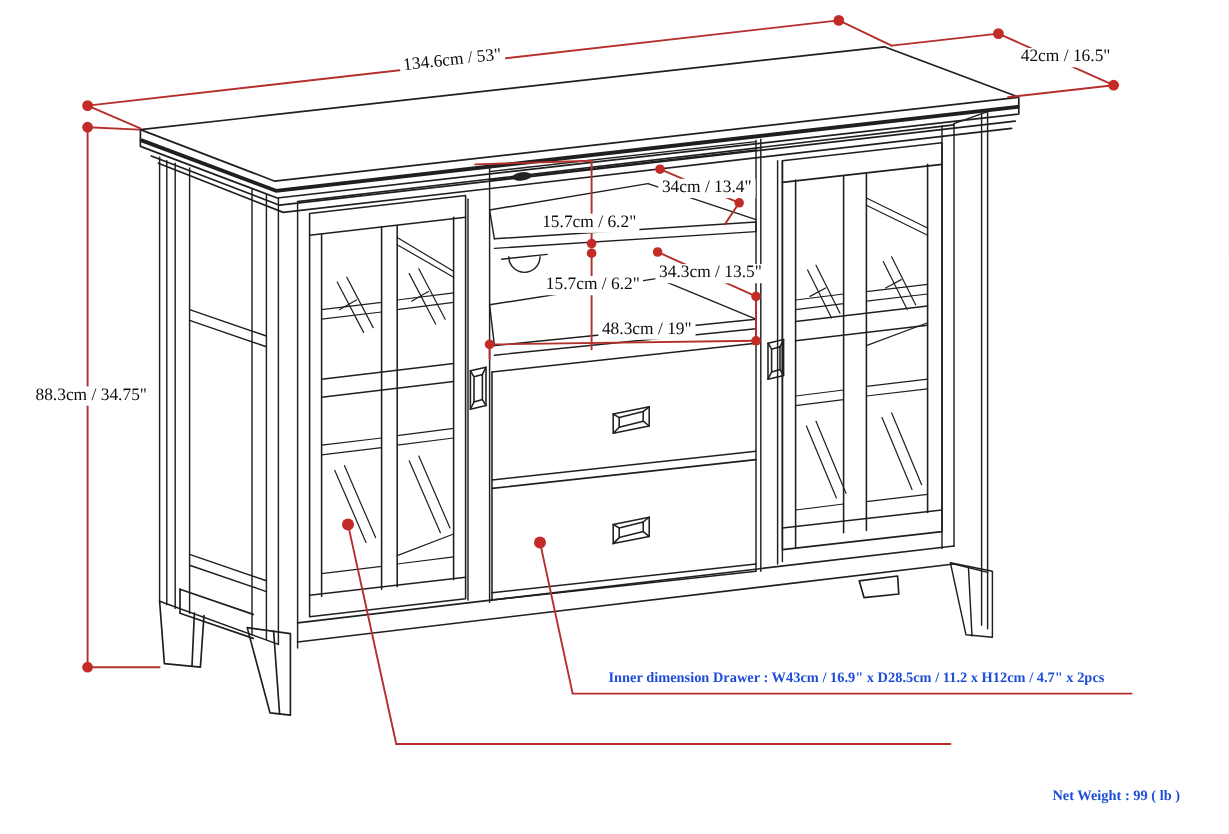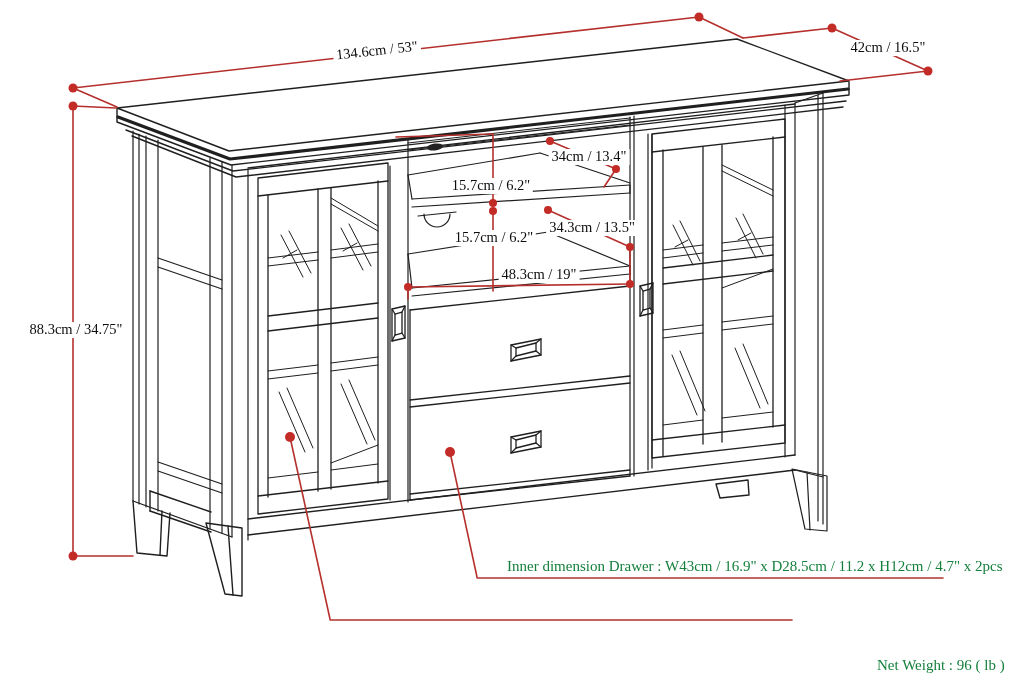--- a/index.html
+++ b/index.html
@@ -9,22 +9,23 @@
     overflow:hidden;margin:0 auto;
   }
   #drawing{position:absolute;left:0;top:0;}
   .dim-label{
     position:absolute;transform:translate(-50%,-50%);
     background:#ffffff;padding:0 3px;font-size:14.5px;white-space:nowrap;
     color:#0d0d0d;line-height:1.1;
   }
   .rot{transform:translate(-50%,-50%) rotate(-6.3deg);}
   .note{
-    position:absolute;font-size:15px;white-space:nowrap;color:#15803d;
+    position:absolute;font-size:12px;white-space:nowrap;color:#1d4ed8;
     line-height:1.2;
+    font-weight:bold;
   }
 </style>
 </head>
 <body>
 
 <div id="stage">
 
 <svg id="drawing" width="1024" height="695" viewBox="0 0 1024 695" fill="none" stroke="#1f1f1f" stroke-width="1.4" stroke-linecap="round" stroke-linejoin="round">
 
   <g>
@@ -285,15 +286,15 @@
 <div class="dim-label rot" style="left:377px;top:51px;">134.6cm / 53"</div>
 <div class="dim-label" style="left:888px;top:48px;">42cm / 16.5"</div>
 <div class="dim-label" style="left:76px;top:330px;">88.3cm / 34.75"</div>
 <div class="dim-label" style="left:589px;top:157px;">34cm / 13.4"</div>
 <div class="dim-label" style="left:491px;top:186px;">15.7cm / 6.2"</div>
 <div class="dim-label" style="left:592px;top:228px;">34.3cm / 13.5"</div>
 <div class="dim-label" style="left:494px;top:238px;">15.7cm / 6.2"</div>
 <div class="dim-label" style="left:539px;top:275px;">48.3cm / 19"</div>
 
 <div class="note" style="left:507px;top:557px;">Inner dimension Drawer : W43cm / 16.9" x D28.5cm / 11.2 x H12cm / 4.7" x 2pcs</div>
-<div class="note" style="left:877px;top:656px;">Net Weight : 96 ( lb )</div>
+<div class="note" style="left:877px;top:656px;">Net Weight : 99 ( lb )</div>
 
 </div>
 
 </body></html>

